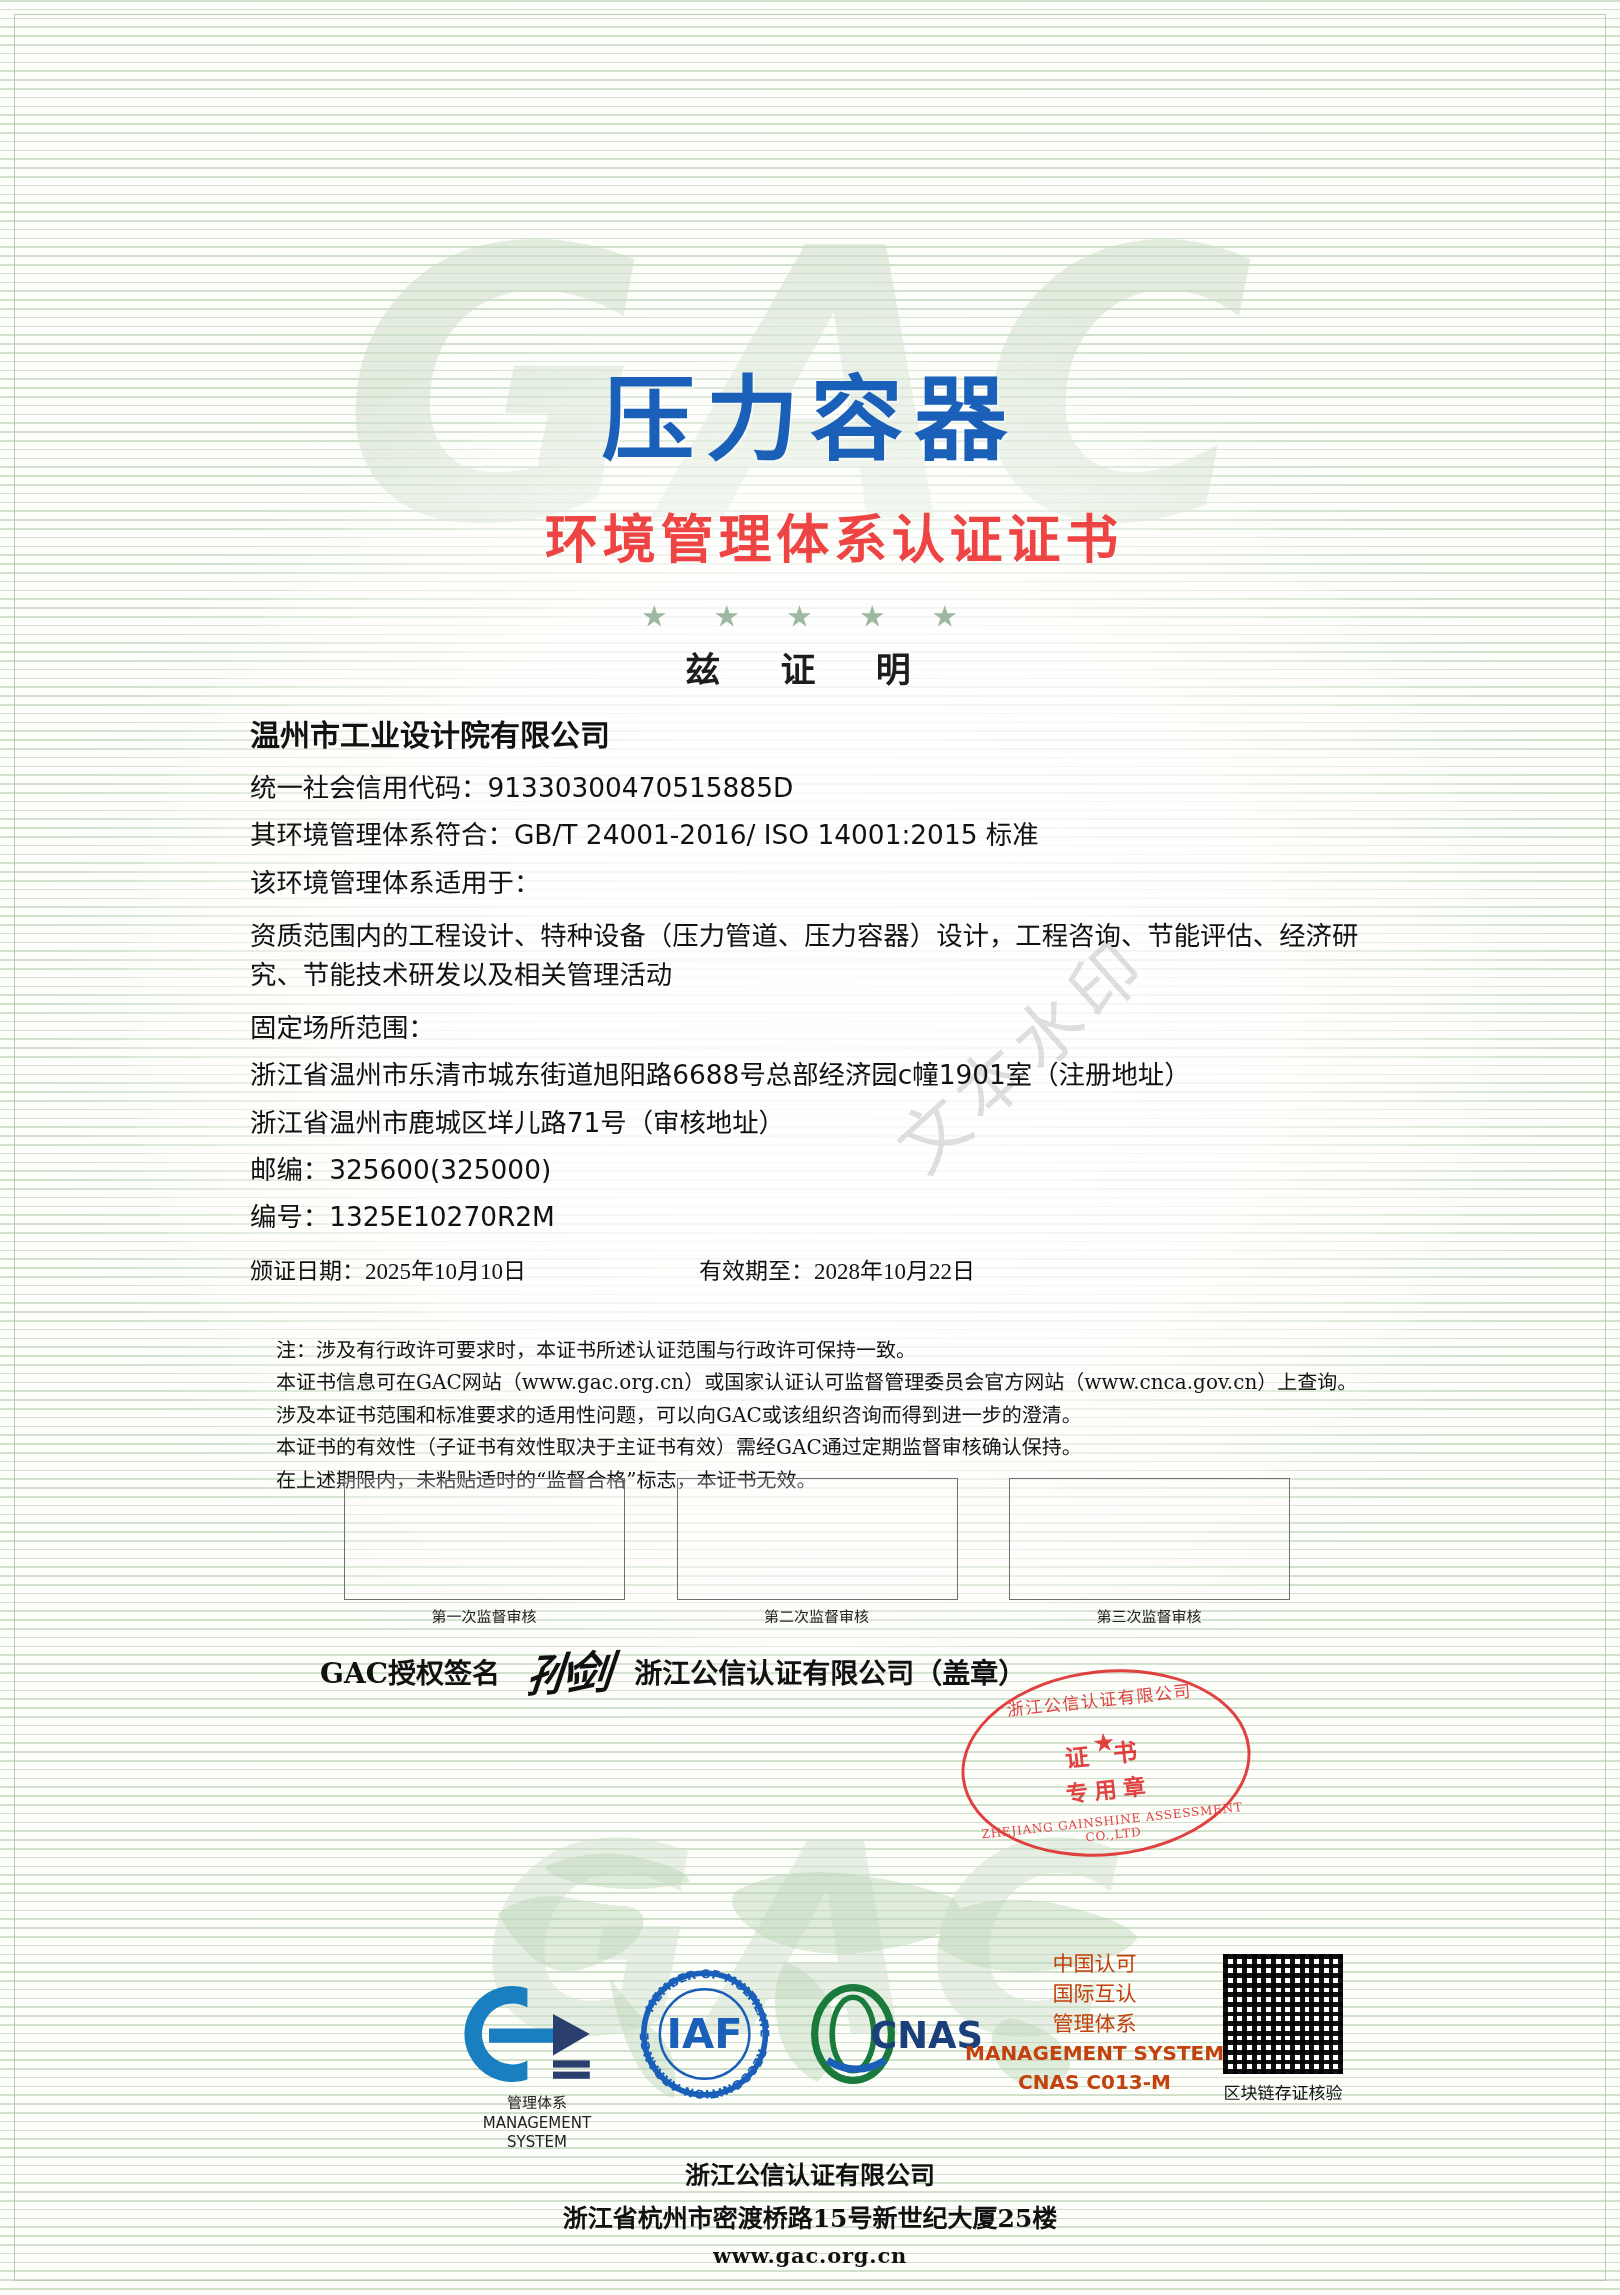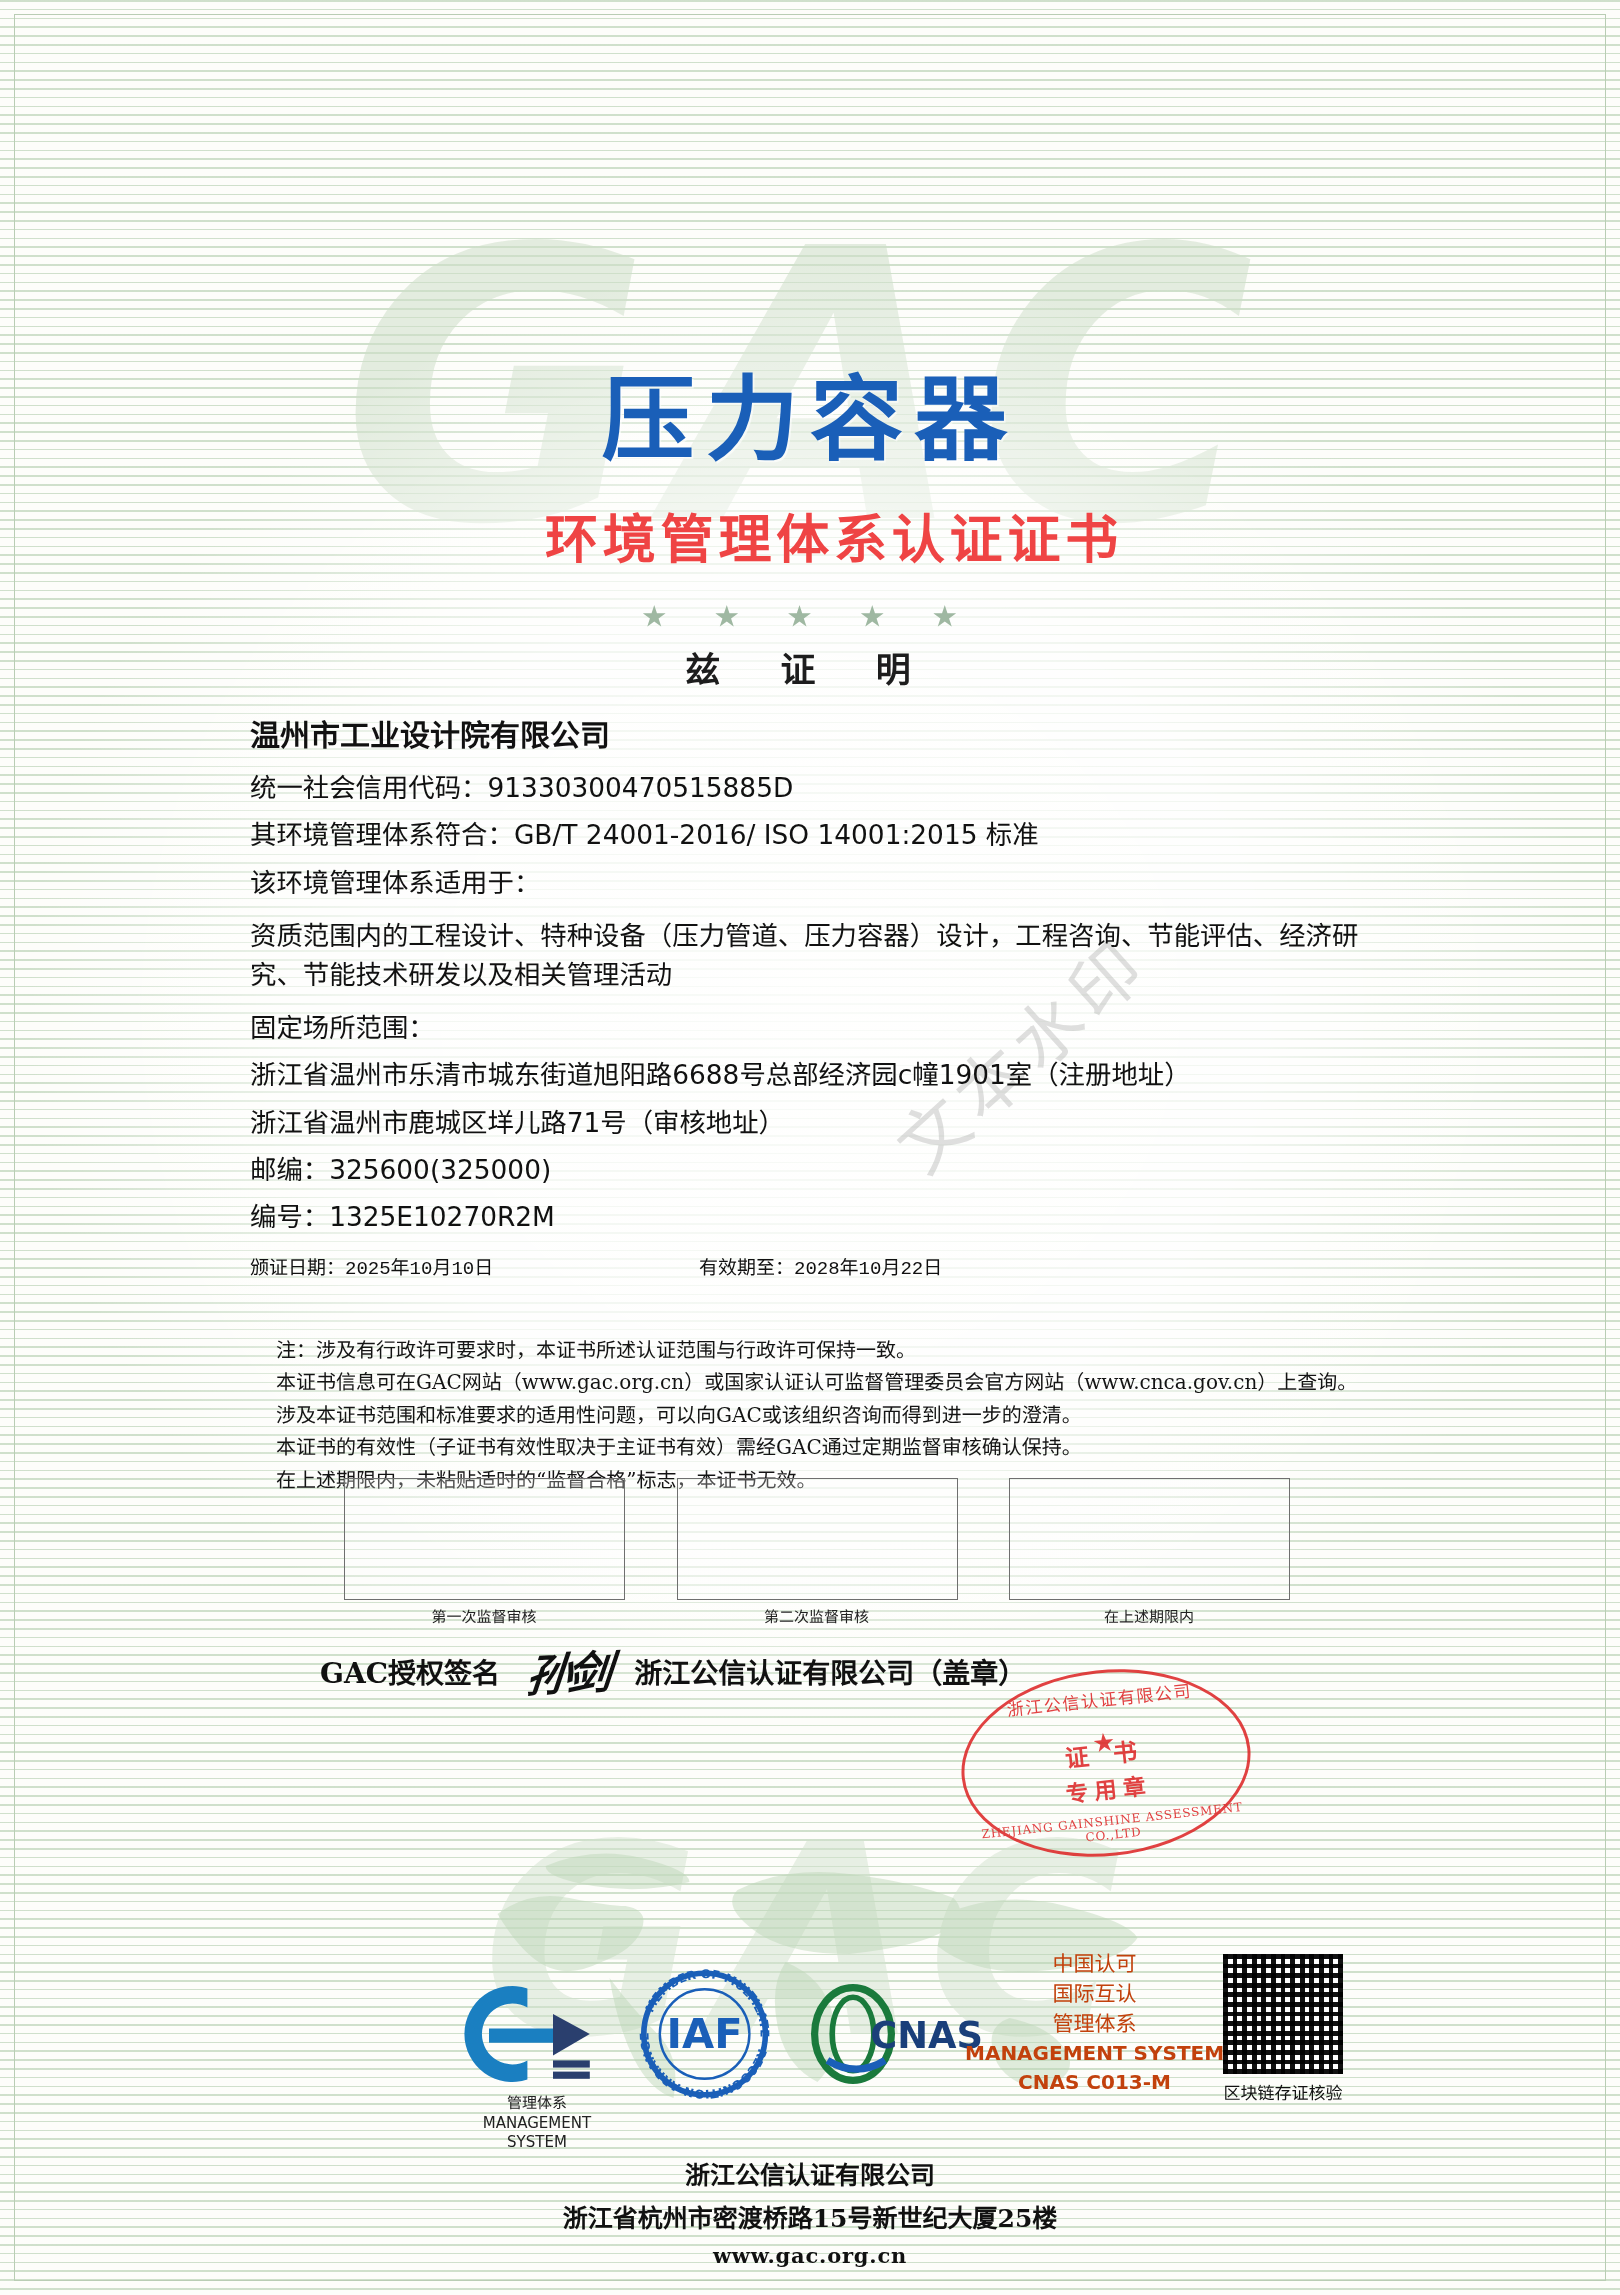--- a/index.html
+++ b/index.html
@@ -166,22 +166,22 @@
     font-size: 30px;
     font-weight: 600;
     margin-bottom: 24px;
   }
   .body-line.wrap {
     white-space: normal;
     line-height: 1.45;
   }
   .date-row {
     display: flex;
-    font-family: Liberation Mono, monospace;
-    font-size: 19px;
+    font-family: Liberation Serif, serif;
+    font-size: 23px;
     color: #111;
     margin-top: 3.2px;
   }
   .date-row .issue { width: 449px; }
 
   
   .notes {
     position: absolute;
     left: 276px;
     top: 1323px;
@@ -417,21 +417,21 @@
     <div class="surv-item">
       <div class="surv-box"></div>
       <div class="surv-cap">第一次监督审核</div>
     </div>
     <div class="surv-item">
       <div class="surv-box"></div>
       <div class="surv-cap">第二次监督审核</div>
     </div>
     <div class="surv-item">
       <div class="surv-box"></div>
-      <div class="surv-cap">在上述期限内</div>
+      <div class="surv-cap">第三次监督审核</div>
     </div>
   </div>
 
   <div class="sig-row">
     <div class="sig-label">GAC授权签名</div>
     <div class="sig-script">孙剑</div>
     <div class="sig-company">浙江公信认证有限公司（盖章）</div>
   </div>
 
   <div class="stamp">

